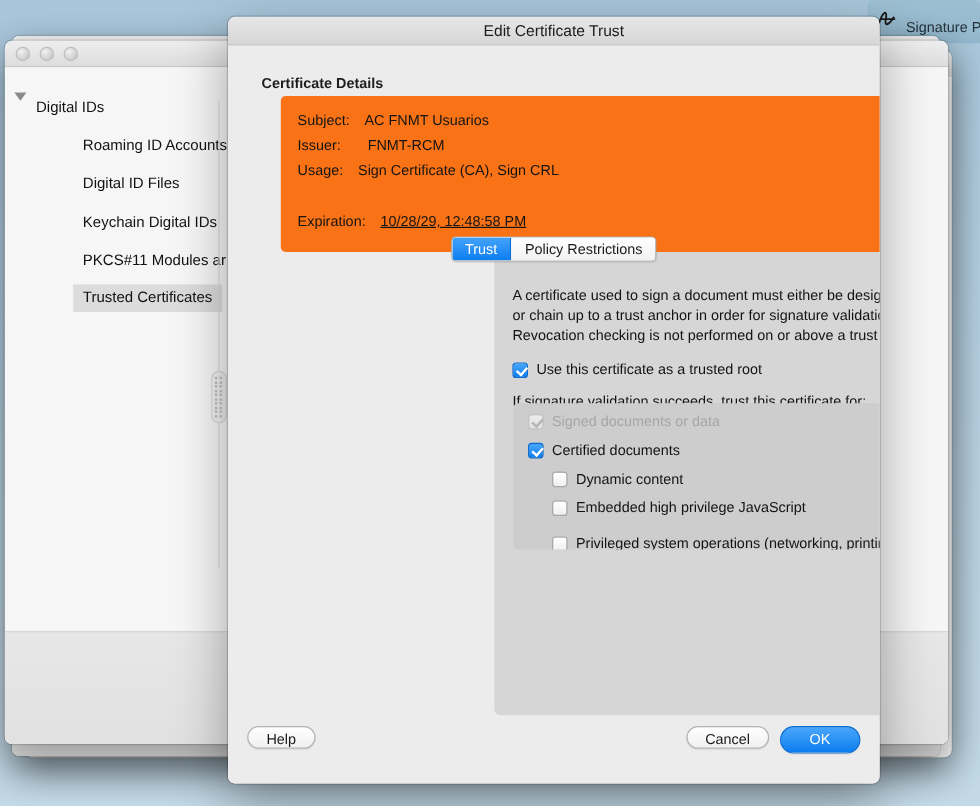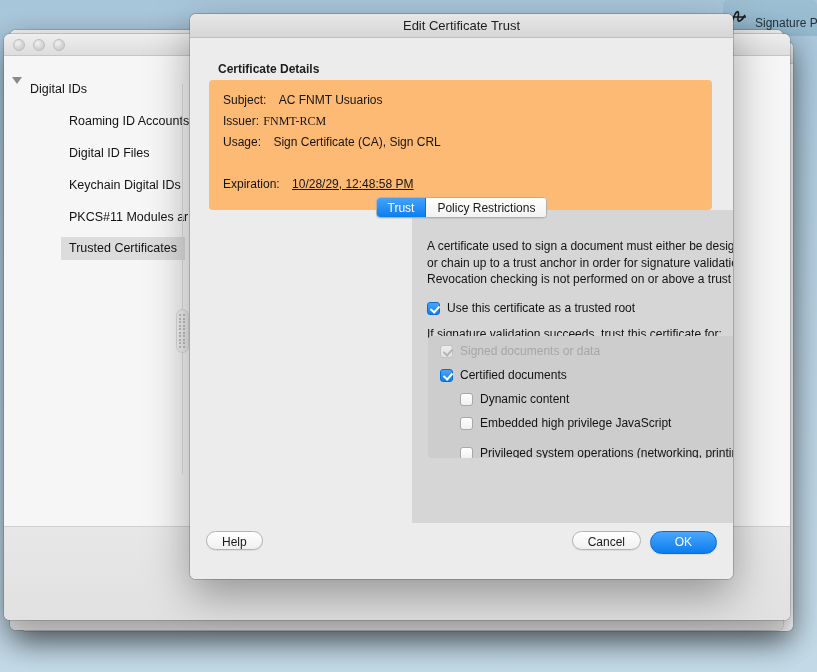--- a/index.html
+++ b/index.html
@@ -119,43 +119,43 @@
     border: 1px solid #d8d8d8;
     display:flex; align-items:center; justify-content:center;
   }
   .grip-dots { width: 7px; display:flex; flex-wrap:wrap; gap:1.5px; }
   .grip-dots i { width:2px;height:2px;background:#c0c0c0;display:block;}
   .splitter-line { position:absolute; left:178px; top:28px; bottom:146px; width:1px; background:#dcdcdc;}
   .wf-bottom-bar { position:absolute; left:0; right:0; bottom:0; height:94px; background:linear-gradient(180deg,#e7e7e7,#e1e1e1); border-top:1px solid #d0d0d0;}
 
   
   .dialog {
-    position: absolute; left: 190px; top: 14px; width: 543px; height: 565px;
+    position: absolute; left: 190px; top: 14px; width: 543px; height: 639px;
     background: #ececec;
     border-radius: 6px;
     box-shadow: 0 16px 44px rgba(0,0,0,0.35), 0 0 0 1px rgba(0,0,0,0.18);
     overflow: hidden;
   }
   .dlg-titlebar {
     height: 24px;
     background: linear-gradient(180deg,#e7e7e7 0%, #d6d6d6 100%);
     border-bottom: 1px solid #bfbfbf;
     display:flex; align-items:center; justify-content:center;
   }
   .dlg-title { font-size: 13px; color: #1c1c1c; font-weight: 400; }
 
   .dlg-body { position:absolute; left:0; right:0; top:24px; bottom:0; background:#ececec; }
 
   .section-label {
     position:absolute; left: 28px; top: 24px;
     font-size: 12px; color:#1d1d1d; font-weight:700;
   }
   .cert-details {
-    position:absolute; left: 19px; top: 42px; width: 503px; height: 130px;
-    background: #fdba74; border-radius: 4px;
+    position:absolute; left: 44px; top: 42px; width: 503px; height: 130px;
+    background: #f97316; border-radius: 4px;
   }
   .cd-row { position:absolute; font-size:12px; color:#141414; white-space:nowrap; }
   .cd-key { display:inline-block; }
   .cd-val { display:inline-block; }
 
   .tabs-wrap { position:absolute; left: 0; right: 0; top: 159px; height: 26px; display:flex; justify-content:center; z-index: 3;}
   .seg-control {
     display:flex; height: 21px; border-radius: 4px; overflow:hidden;
     border: 1px solid #b0b0b0;
     box-shadow: 0 1px 1px rgba(0,0,0,0.08);
@@ -345,21 +345,21 @@
 
     <div class="section-label">Certificate Details</div>
 
     <div class="cert-details">
       <div class="cd-row" style="left:14px; top:13px;">
         <span class="cd-key">Subject:</span>
         <span class="cd-val" style="margin-left:9px;">AC FNMT Usuarios</span>
       </div>
       <div class="cd-row" style="left:14px; top:34px;">
         <span class="cd-key">Issuer:</span>
-        <span class="cd-val" style="margin-left:1px;font-family:Liberation Serif, serif;">FNMT-RCM</span>
+        <span class="cd-val" style="margin-left:19px;">FNMT-RCM</span>
       </div>
       <div class="cd-row" style="left:14px; top:55px;">
         <span class="cd-key">Usage:</span>
         <span class="cd-val" style="margin-left:9px;">Sign Certificate (CA), Sign CRL</span>
       </div>
       <div class="cd-row" style="left:14px; top:97px;">
         <span class="cd-key">Expiration:</span>
         <span class="cd-val" style="margin-left:9px;text-decoration:underline;">10/28/29, 12:48:58 PM</span>
       </div>
     </div>

